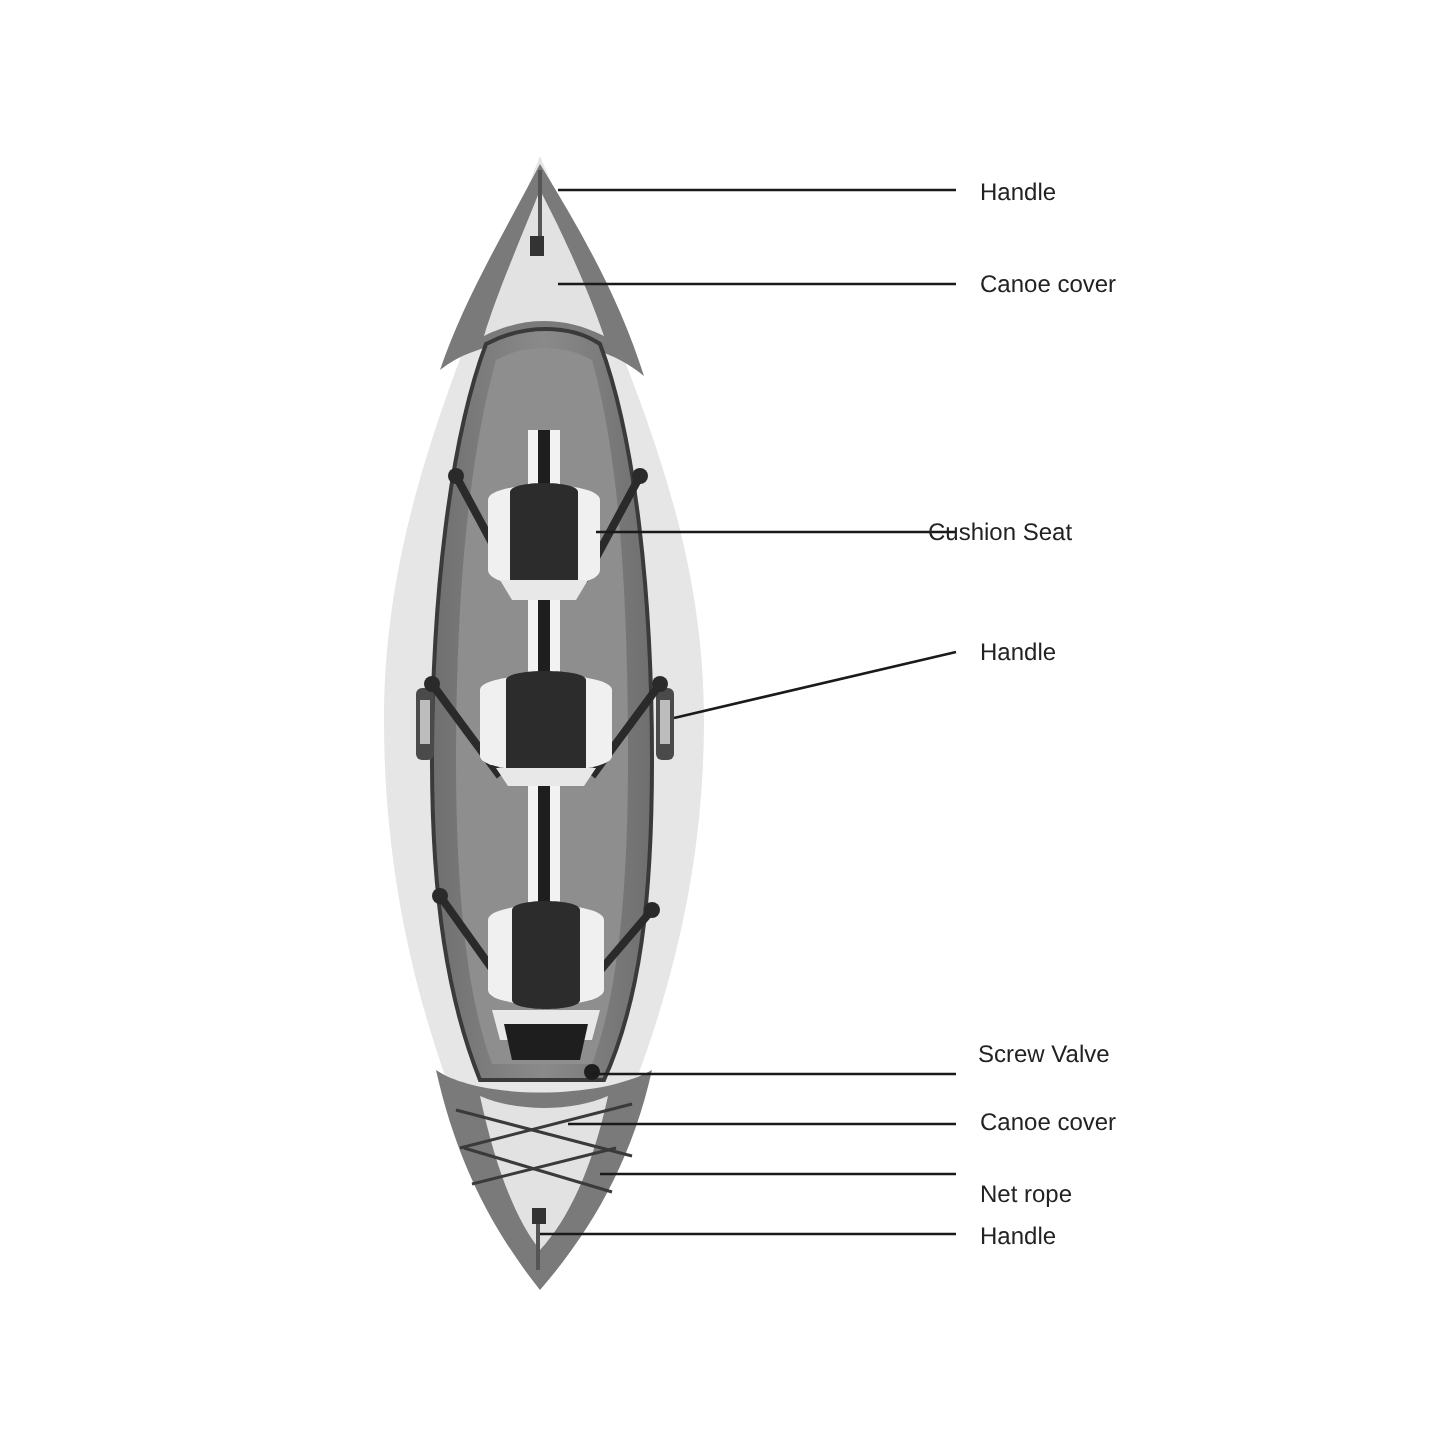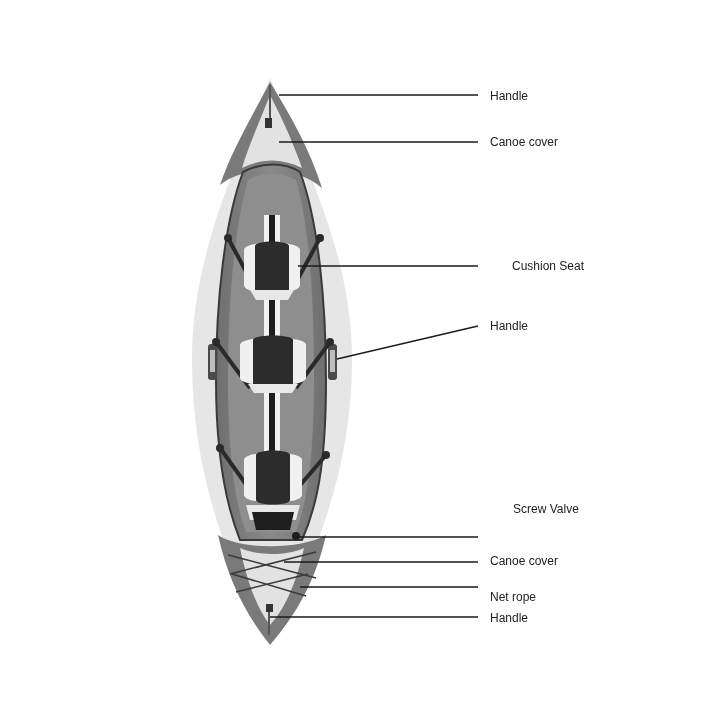--- a/index.html
+++ b/index.html
@@ -92,19 +92,19 @@
       <line x1="337" y1="359" x2="478" y2="326"></line>
       <line x1="296" y1="537" x2="478" y2="537"></line>
       <line x1="284" y1="562" x2="478" y2="562"></line>
       <line x1="300" y1="587" x2="478" y2="587"></line>
       <line x1="270" y1="617" x2="478" y2="617"></line>
     </g>
   </svg>
 
   <div class="label" style="left:490px; top:89px;">Handle</div>
   <div class="label" style="left:490px; top:135px;">Canoe cover</div>
-  <div class="label" style="left:512px; top:259px;">Cushion Seat</div>
+  <div class="label" style="left:464px; top:259px;">Cushion Seat</div>
   <div class="label" style="left:490px; top:319px;">Handle</div>
-  <div class="label" style="left:489px; top:502px;margin-left:24px;">Screw Valve</div>
+  <div class="label" style="left:489px; top:520px;">Screw Valve</div>
   <div class="label" style="left:490px; top:554px;">Canoe cover</div>
   <div class="label" style="left:490px; top:590px;">Net rope</div>
   <div class="label" style="left:490px; top:611px;">Handle</div>
 </div>
 
 </body></html>

